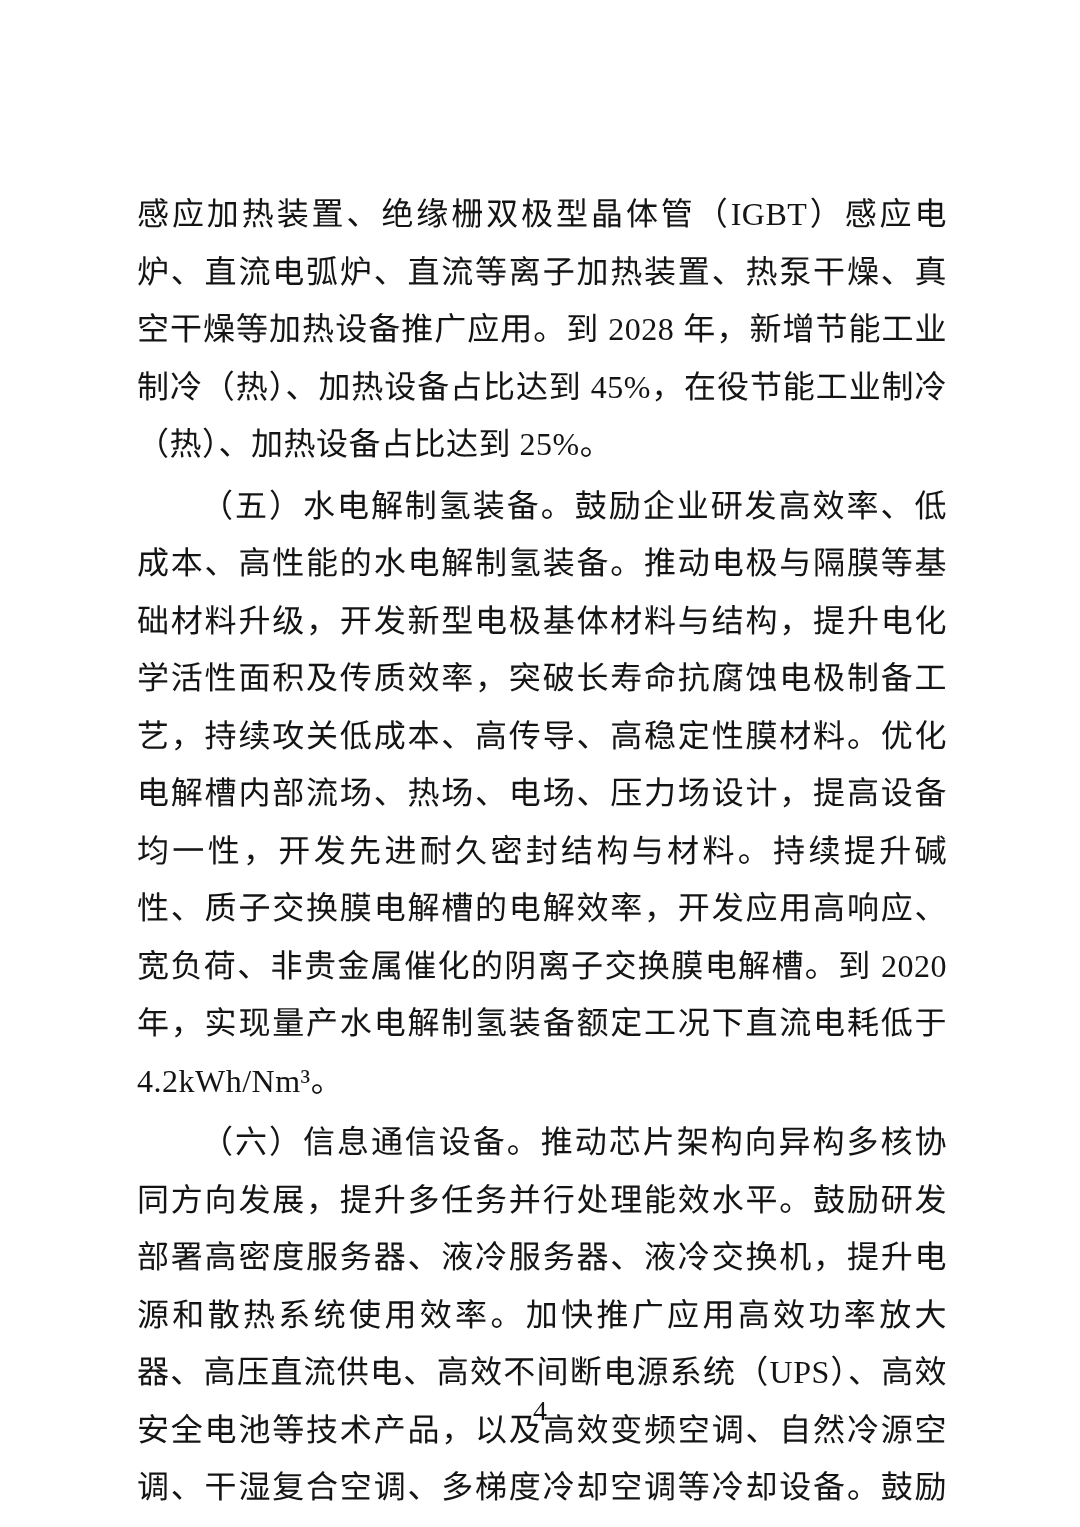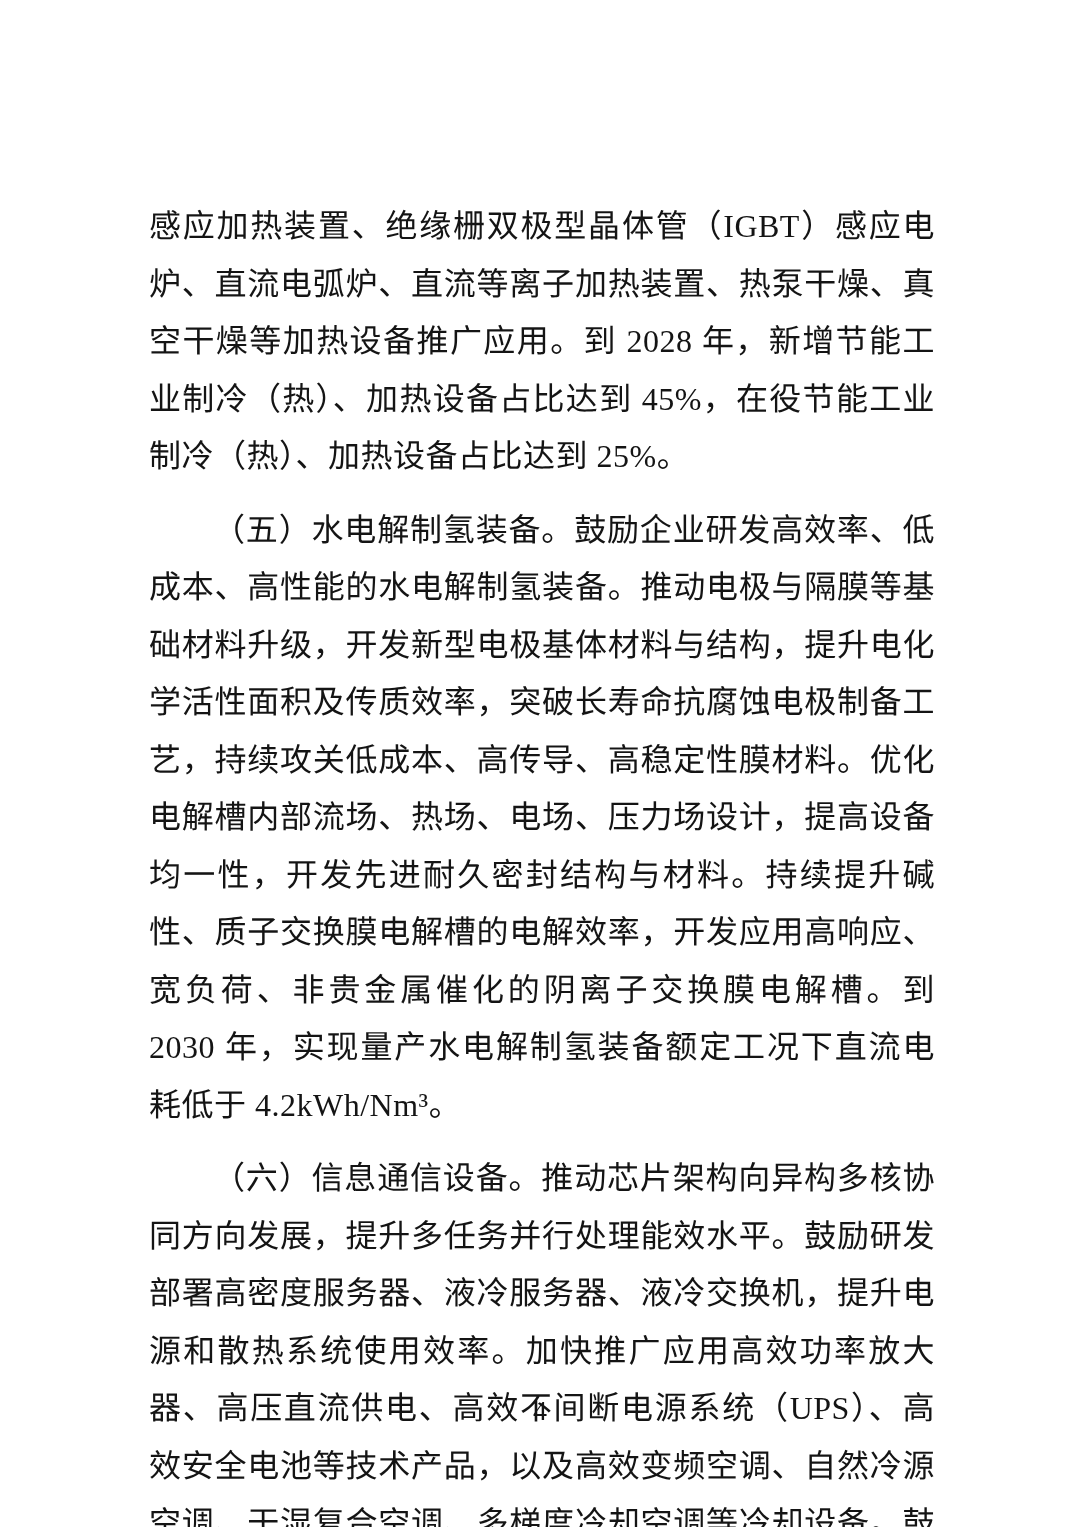--- a/index.html
+++ b/index.html
@@ -21,21 +21,21 @@
     left: 133px;
     top: 182px;
     width: 818px;
     font-size: 32px;
     line-height: 57.5px;
     text-align: justify;
     text-justify: inter-ideograph;
     letter-spacing: 0.5px;
   }
   .content p.para {
-    margin: 16px;
+    margin: 4px;
     padding: 0;
   }
   .content p.indent {
     text-indent: 2em;
   }
   .page-number {
     position: absolute;
     left: 0;
     top: 1394px;
     width: 100%;
@@ -44,17 +44,17 @@
     line-height: 34px;
     color: #141414;
   }
 </style>
 </head>
 <body>
 
 <div class="page">
   <div class="content">
       <p class="para">感应加热装置、绝缘栅双极型晶体管（IGBT）感应电炉、直流电弧炉、直流等离子加热装置、热泵干燥、真空干燥等加热设备推广应用。到 2028 年，新增节能工业制冷（热）、加热设备占比达到 45%，在役节能工业制冷（热）、加热设备占比达到 25%。</p>
-      <p class="para indent">（五）水电解制氢装备。鼓励企业研发高效率、低成本、高性能的水电解制氢装备。推动电极与隔膜等基础材料升级，开发新型电极基体材料与结构，提升电化学活性面积及传质效率，突破长寿命抗腐蚀电极制备工艺，持续攻关低成本、高传导、高稳定性膜材料。优化电解槽内部流场、热场、电场、压力场设计，提高设备均一性，开发先进耐久密封结构与材料。持续提升碱性、质子交换膜电解槽的电解效率，开发应用高响应、宽负荷、非贵金属催化的阴离子交换膜电解槽。到 2030 年，实现量产水电解制氢装备额定工况下直流电耗低于 4.2kWh/Nm³。</p>
+      <p class="para indent">（五）水电解制氢装备。鼓励企业研发高效率、低成本、高性能的水电解制氢装备。推动电极与隔膜等基础材料升级，开发新型电极基体材料与结构，提升电化学活性面积及传质效率，突破长寿命抗腐蚀电极制备工艺，持续攻关低成本、高传导、高稳定性膜材料。优化电解槽内部流场、热场、电场、压力场设计，提高设备均一性，开发先进耐久密封结构与材料。持续提升碱性、质子交换膜电解槽的电解效率，开发应用高响应、宽负荷、非贵金属催化的阴离子交换膜电解槽。到 2020 年，实现量产水电解制氢装备额定工况下直流电耗低于 4.2kWh/Nm³。</p>
       <p class="para indent">（六）信息通信设备。推动芯片架构向异构多核协同方向发展，提升多任务并行处理能效水平。鼓励研发部署高密度服务器、液冷服务器、液冷交换机，提升电源和散热系统使用效率。加快推广应用高效功率放大器、高压直流供电、高效不间断电源系统（UPS）、高效安全电池等技术产品，以及高效变频空调、自然冷源空调、干湿复合空调、多梯度冷却空调等冷却设备。鼓励企业在建设规划环节，依据能效测试验证开展产品选型，优先选择高性能低功耗设备。到 2028 年，信息通信领域新增服务器中达</p>
     </div>
   <div class="page-number">4</div>
 </div>
 
 </body></html>

